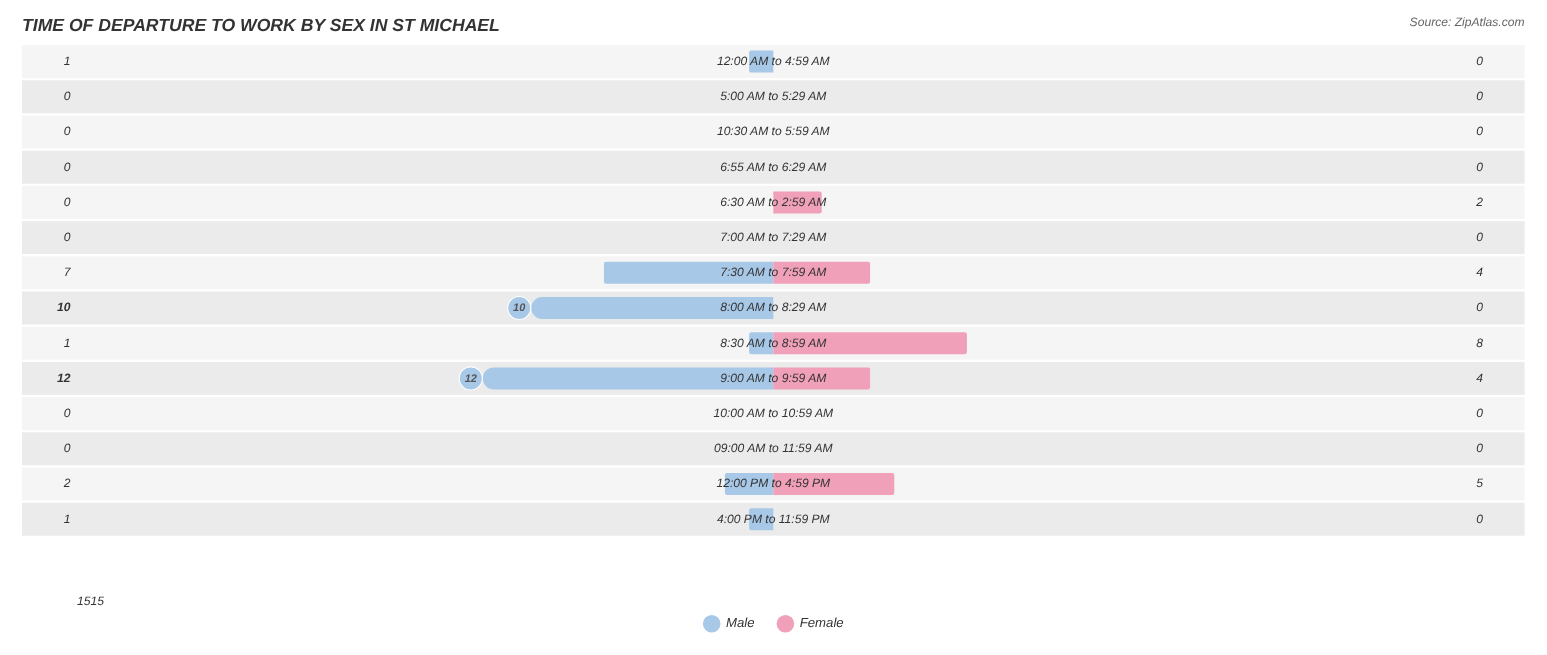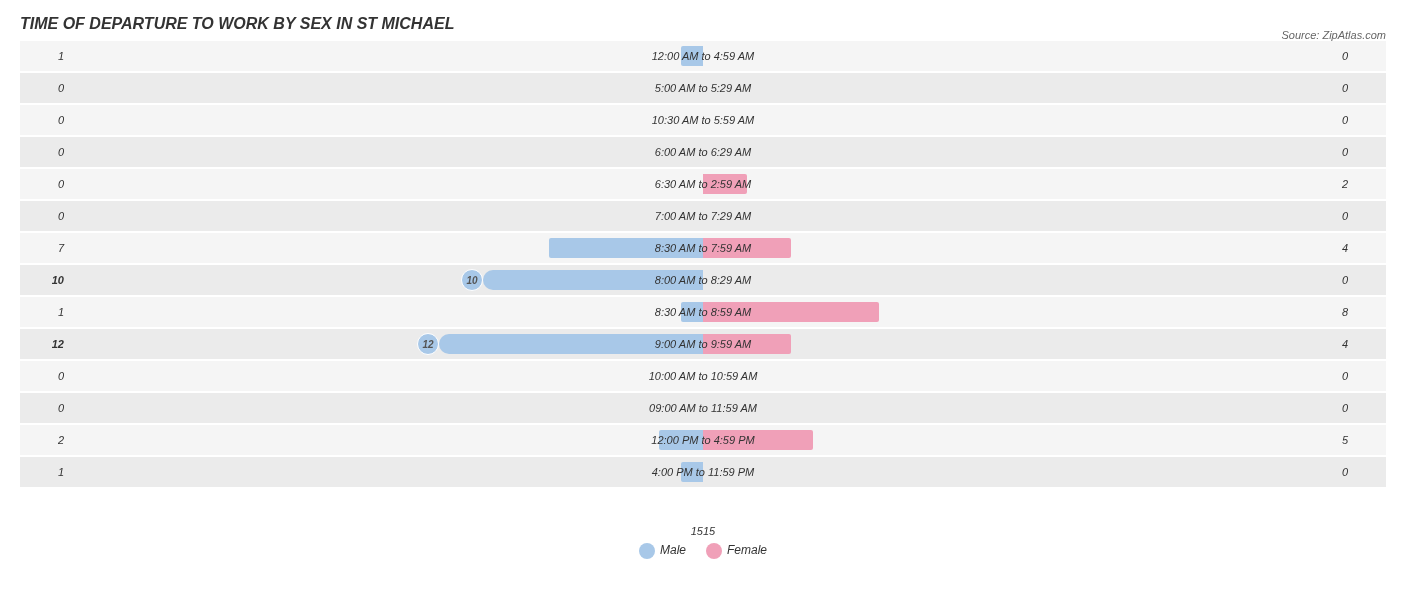--- a/index.html
+++ b/index.html
@@ -18,21 +18,21 @@
       font-style: italic;
     }
     .chart-title {
       font-size: 16px;
       font-weight: bold;
       color: #333;
       margin-bottom: 8px;
     }
     .source-text {
       position: absolute;
-      top: 29px;
+      top: 15px;
       right: 20px;
       font-size: 11px;
       color: #666;
     }
     .chart-area {
       position: relative;
       width: 100%;
       height: calc(100% - 60px);
     }
     .row {
@@ -105,23 +105,23 @@
     .right-value {
       width: 50px;
       text-align: left;
       font-size: 11px;
       color: #333;
       padding-left: 6px;
       flex-shrink: 0;
     }
     .axis-labels {
       display: flex;
-      justify-content: center;
+      justify-content: flex-start;
       padding: 0 50px;
-      margin-top: 4px;
+      margin-top: 20px;
     }
     .axis-label {
       font-size: 11px;
       color: #333;
     }
     .legend {
       display: flex;
       justify-content: center;
       align-items: center;
       gap: 20px;
@@ -175,21 +175,21 @@
           <div class="male-bar-container" style="margin-right: 0px;"></div>
           <div class="label-center">10:30 AM to 5:59 AM</div>
           <div class="female-bar-container"></div>
         </div>
         <div class="right-value">0</div>
       </div>
       <div class="row">
         <div class="left-value">0</div>
         <div class="bars-center">
           <div class="male-bar-container" style="margin-right: 0px;"></div>
-          <div class="label-center">6:00 AM to 6:29 AM</div>
+          <div class="label-center">6:55 AM to 6:29 AM</div>
           <div class="female-bar-container"></div>
         </div>
         <div class="right-value">0</div>
       </div>
       <div class="row">
         <div class="left-value">0</div>
         <div class="bars-center">
           <div class="male-bar-container" style="margin-right: 0px;"></div>
           <div class="label-center">6:30 AM to 2:59 AM</div>
           <div class="female-bar-container">
@@ -206,21 +206,21 @@
           <div class="female-bar-container"></div>
         </div>
         <div class="right-value">0</div>
       </div>
       <div class="row">
         <div class="left-value">7</div>
         <div class="bars-center">
           <div class="male-bar-container" style="margin-right: 0px;">
             <div class="male-bar" style="width: 154px;"></div>
           </div>
-          <div class="label-center">8:30 AM to 7:59 AM</div>
+          <div class="label-center">7:30 AM to 7:59 AM</div>
           <div class="female-bar-container">
             <div class="female-bar" style="width: 88px;"></div>
           </div>
         </div>
         <div class="right-value">4</div>
       </div>
       <div class="row">
         <div class="left-value" style="font-weight: bold;">10</div>
         <div class="bars-center">
           <div style="display: inline-flex; align-items: center; justify-content: center; background: rgb(168, 200, 232); color: rgb(85, 85, 85); border-radius: 50%; width: 22px; height: 22px; font-size: 10px; font-weight: bold; position: absolute; right: calc(50% + 220px); top: 50%; transform: translateY(-50%); z-index: 3; border: 1px solid rgb(255, 255, 255);">10</div>

